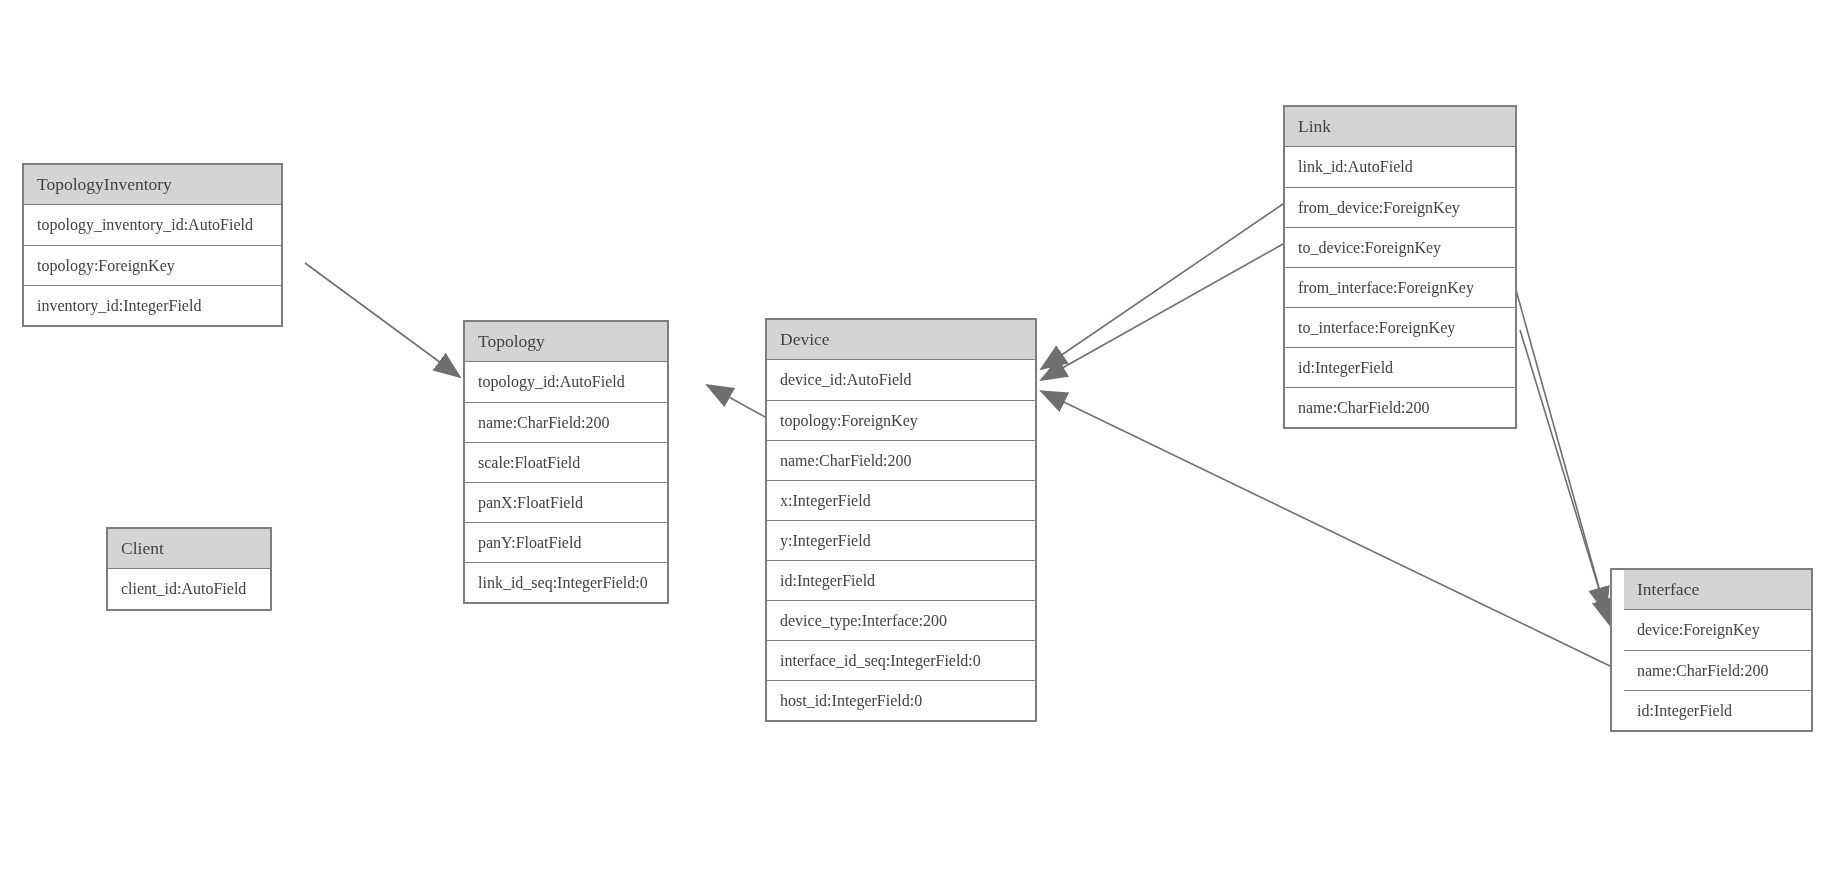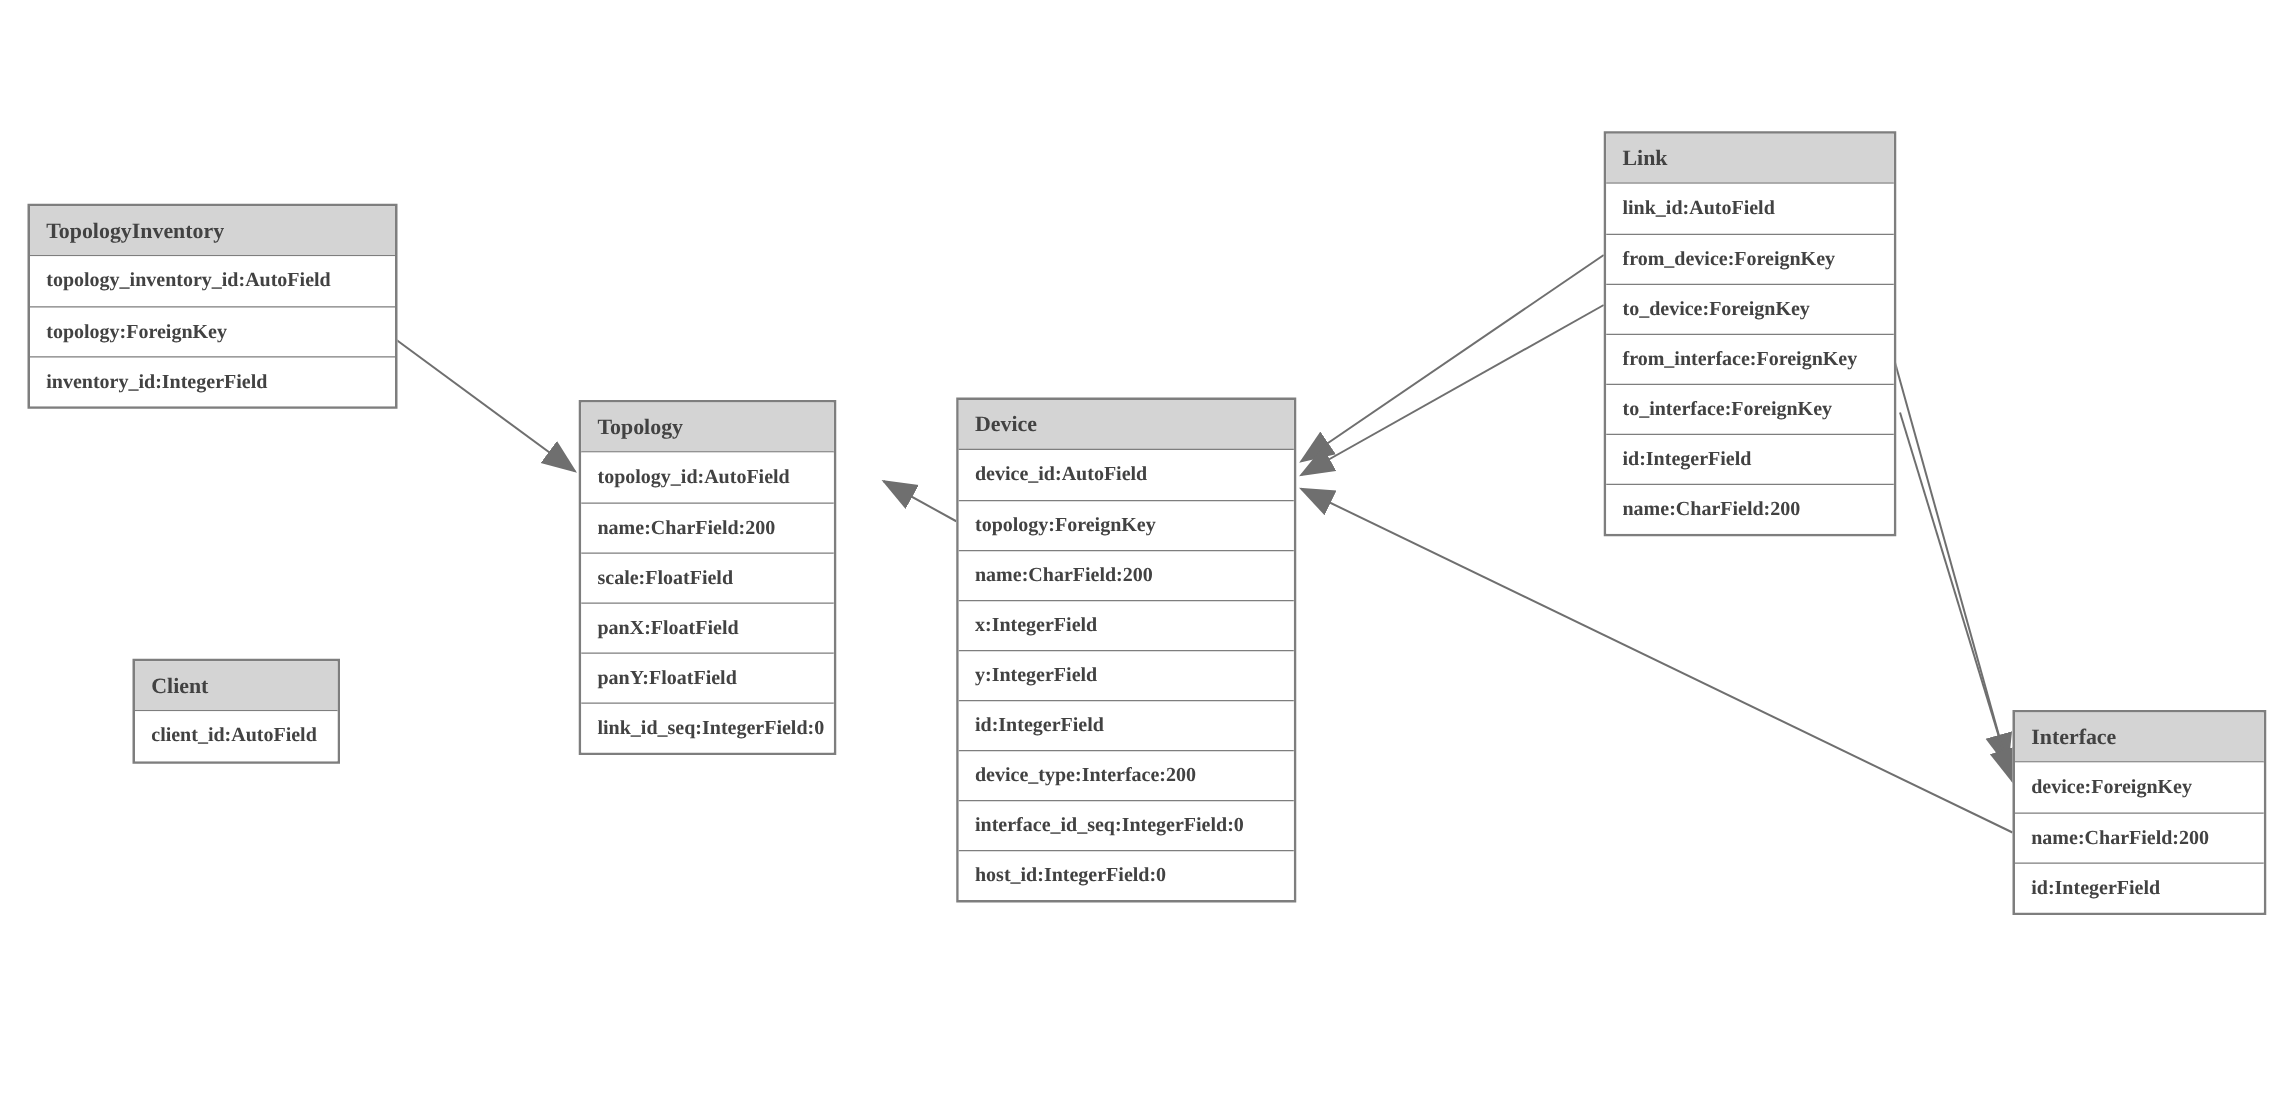--- a/index.html
+++ b/index.html
@@ -21,21 +21,20 @@
     width: 1824px;
     height: 874px;
     z-index: 1;
   }
   #entity-layer .entity {
     position: absolute;
     box-sizing: border-box;
     border: 2px solid var(--border, #7e7e7e);
     background: var(--row-fill, #ffffff);
     z-index: 2;
-    font-weight: bold;
   }
   .entity-header {
     height: 40px;
     box-sizing: border-box;
     background: var(--header-fill, #d4d4d4);
     border-bottom: 1.5px solid var(--border, #7e7e7e);
     display: flex;
     align-items: center;
     padding-left: 13px;
     font-size: 17.5px;
@@ -75,21 +74,21 @@
         <line class="rel-edge" x1="305" y1="263" x2="460" y2="377" stroke="#6f6f6f" marker-end="url(#arrowhead)"></line>
         <line class="rel-edge" x1="765" y1="417" x2="707" y2="385" stroke="#6f6f6f" marker-end="url(#arrowhead)"></line>
         <line class="rel-edge" x1="1283" y1="204" x2="1041" y2="369" stroke="#6f6f6f" marker-end="url(#arrowhead)"></line>
         <line class="rel-edge" x1="1283" y1="244" x2="1041" y2="380" stroke="#6f6f6f" marker-end="url(#arrowhead)"></line>
         <line class="rel-edge" x1="1610" y1="666" x2="1041" y2="391" stroke="#6f6f6f" marker-end="url(#arrowhead)"></line>
         <line class="rel-edge" x1="1516" y1="290" x2="1606" y2="613" stroke="#6f6f6f" marker-end="url(#arrowhead)"></line>
         <line class="rel-edge" x1="1520" y1="330" x2="1610" y2="625" stroke="#6f6f6f" marker-end="url(#arrowhead)"></line>
       </g>
   </svg>
   <div id="entity-layer">
-      <div class="entity" style="left: 22px; top: 163px; width: 296px;">
+      <div class="entity" style="left: 22px; top: 163px; width: 261px;">
         <div class="entity-header">TopologyInventory</div>
         <div class="entity-row">topology_inventory_id:AutoField</div>
         <div class="entity-row">topology:ForeignKey</div>
         <div class="entity-row">inventory_id:IntegerField</div>
       </div>
       <div class="entity" style="left: 463px; top: 320px; width: 206px;">
         <div class="entity-header">Topology</div>
         <div class="entity-row">topology_id:AutoField</div>
         <div class="entity-row">name:CharField:200</div>
         <div class="entity-row">scale:FloatField</div>
@@ -116,20 +115,20 @@
       <div class="entity" style="left: 1283px; top: 105px; width: 234px;">
         <div class="entity-header">Link</div>
         <div class="entity-row">link_id:AutoField</div>
         <div class="entity-row">from_device:ForeignKey</div>
         <div class="entity-row">to_device:ForeignKey</div>
         <div class="entity-row">from_interface:ForeignKey</div>
         <div class="entity-row">to_interface:ForeignKey</div>
         <div class="entity-row">id:IntegerField</div>
         <div class="entity-row">name:CharField:200</div>
       </div>
-      <div class="entity" style="left: 1610px; top: 568px; width: 203px;">
+      <div class="entity" style="left: 1610px; top: 568px; width: 203px; padding-left: 12px;">
         <div class="entity-header">Interface</div>
         <div class="entity-row">device:ForeignKey</div>
         <div class="entity-row">name:CharField:200</div>
         <div class="entity-row">id:IntegerField</div>
       </div>
     </div>
 </div>
 
 </body></html>

